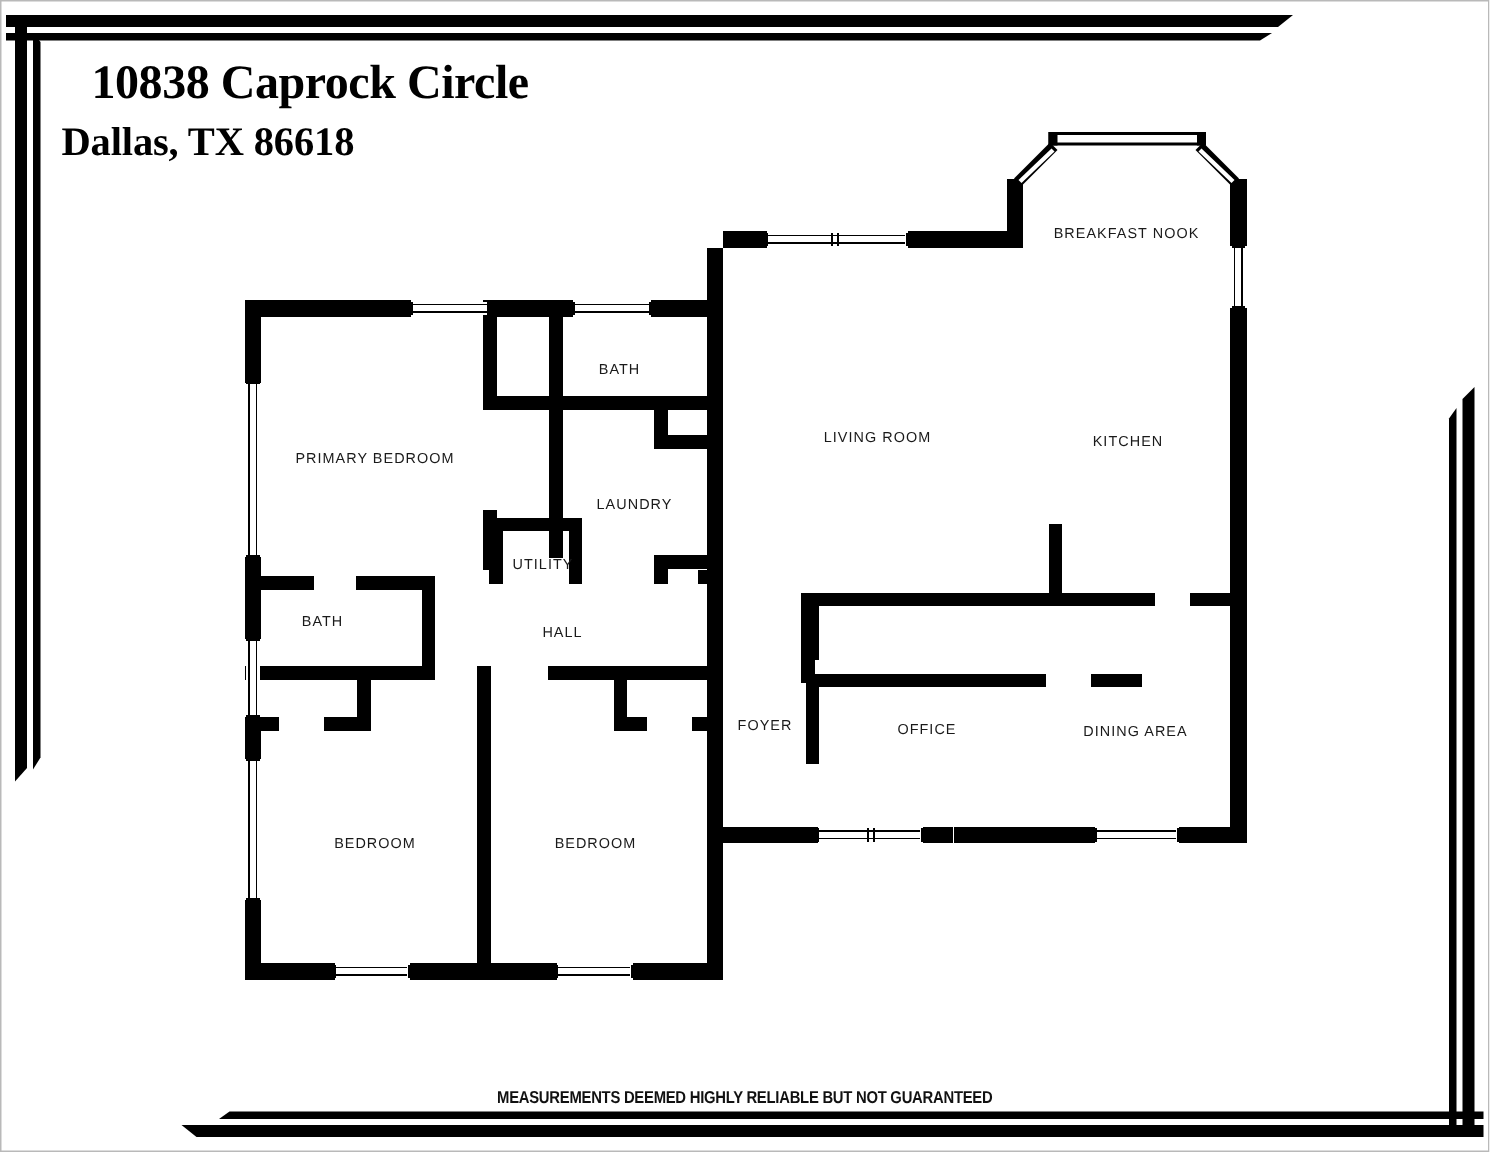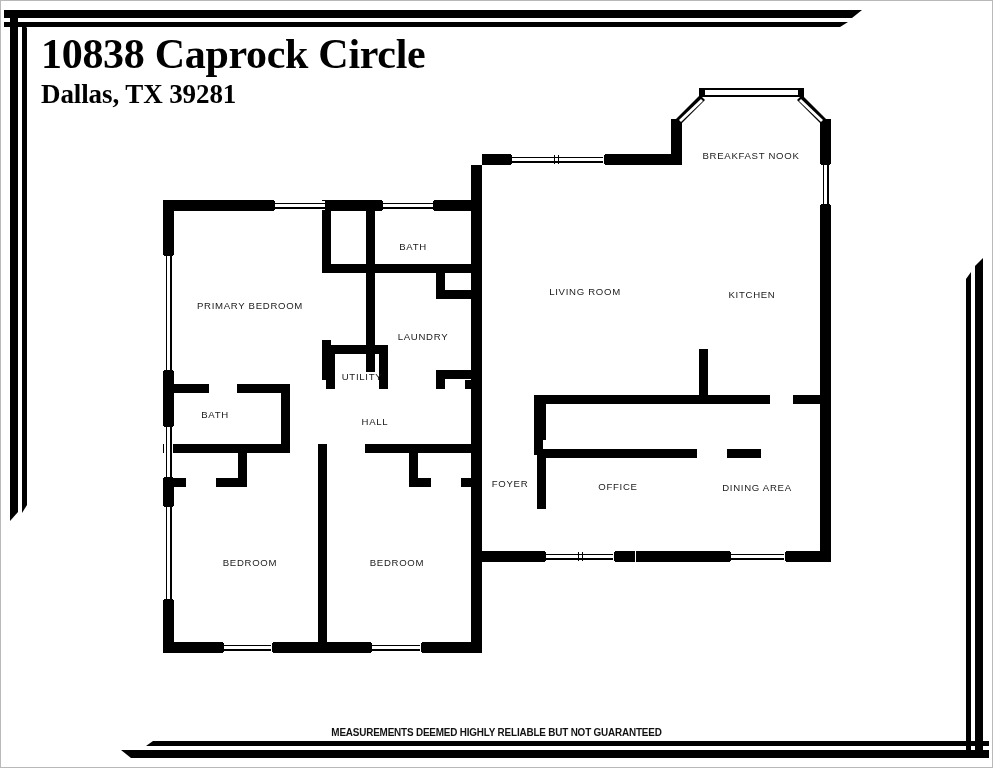--- a/index.html
+++ b/index.html
@@ -45,25 +45,26 @@
   
   .title-block {
     position: absolute;
     left: 41px;
     top: 32px;
     width: 620px;
   }
   .addr-line1 {
     font-family: "Liberation Serif", serif;
     font-weight: bold;
-    font-size: 42px;
+    font-size: 32px;
     line-height: 44px;
     letter-spacing: -0.3px;
     color: #000000;
     white-space: nowrap;
+    margin-left: 20px;
   }
   .addr-line2 {
     font-family: "Liberation Serif", serif;
     font-weight: bold;
     font-size: 27px;
     line-height: 32px;
     letter-spacing: -0.1px;
     color: #000000;
     white-space: nowrap;
     margin-top: 2px;
@@ -126,21 +127,21 @@
     </g>
 
     <g>
       <polygon points="983,258 975,266 975,758 983,758" fill="#000"></polygon>
       <polygon points="971,272 966,279 966,758 971,758" fill="#000"></polygon>
     </g>
   </svg>
 
   <div class="title-block">
     <div class="addr-line1">10838 Caprock Circle</div>
-    <div class="addr-line2">Dallas, TX 39281</div>
+    <div class="addr-line2">Dallas, TX 86618</div>
   </div>
 
   <svg class="plan-svg" viewBox="0 0 993 768">
 
     <g fill="#000000" shape-rendering="crispEdges">
 
       <rect x="163" y="200" width="11" height="55"></rect>
       <rect x="163" y="371" width="11" height="55"></rect>
       <rect x="163" y="478" width="11" height="28"></rect>
       <rect x="163" y="600" width="11" height="53"></rect>

